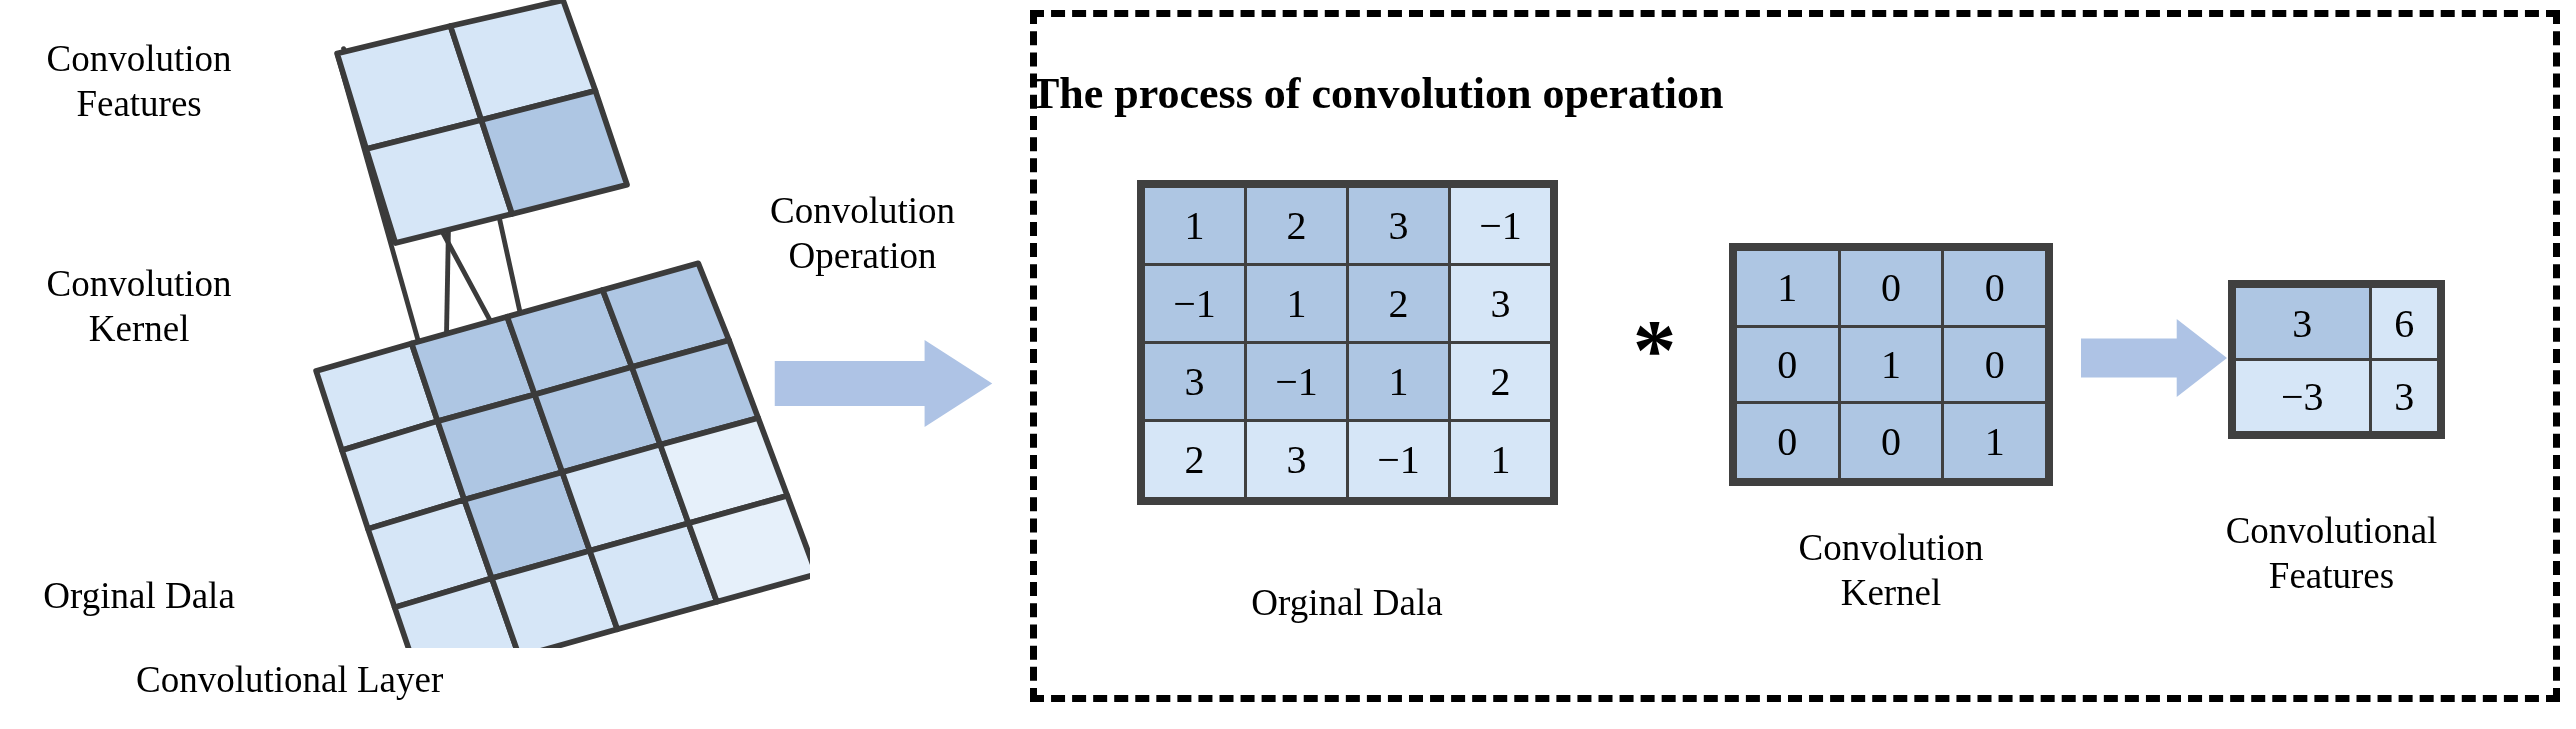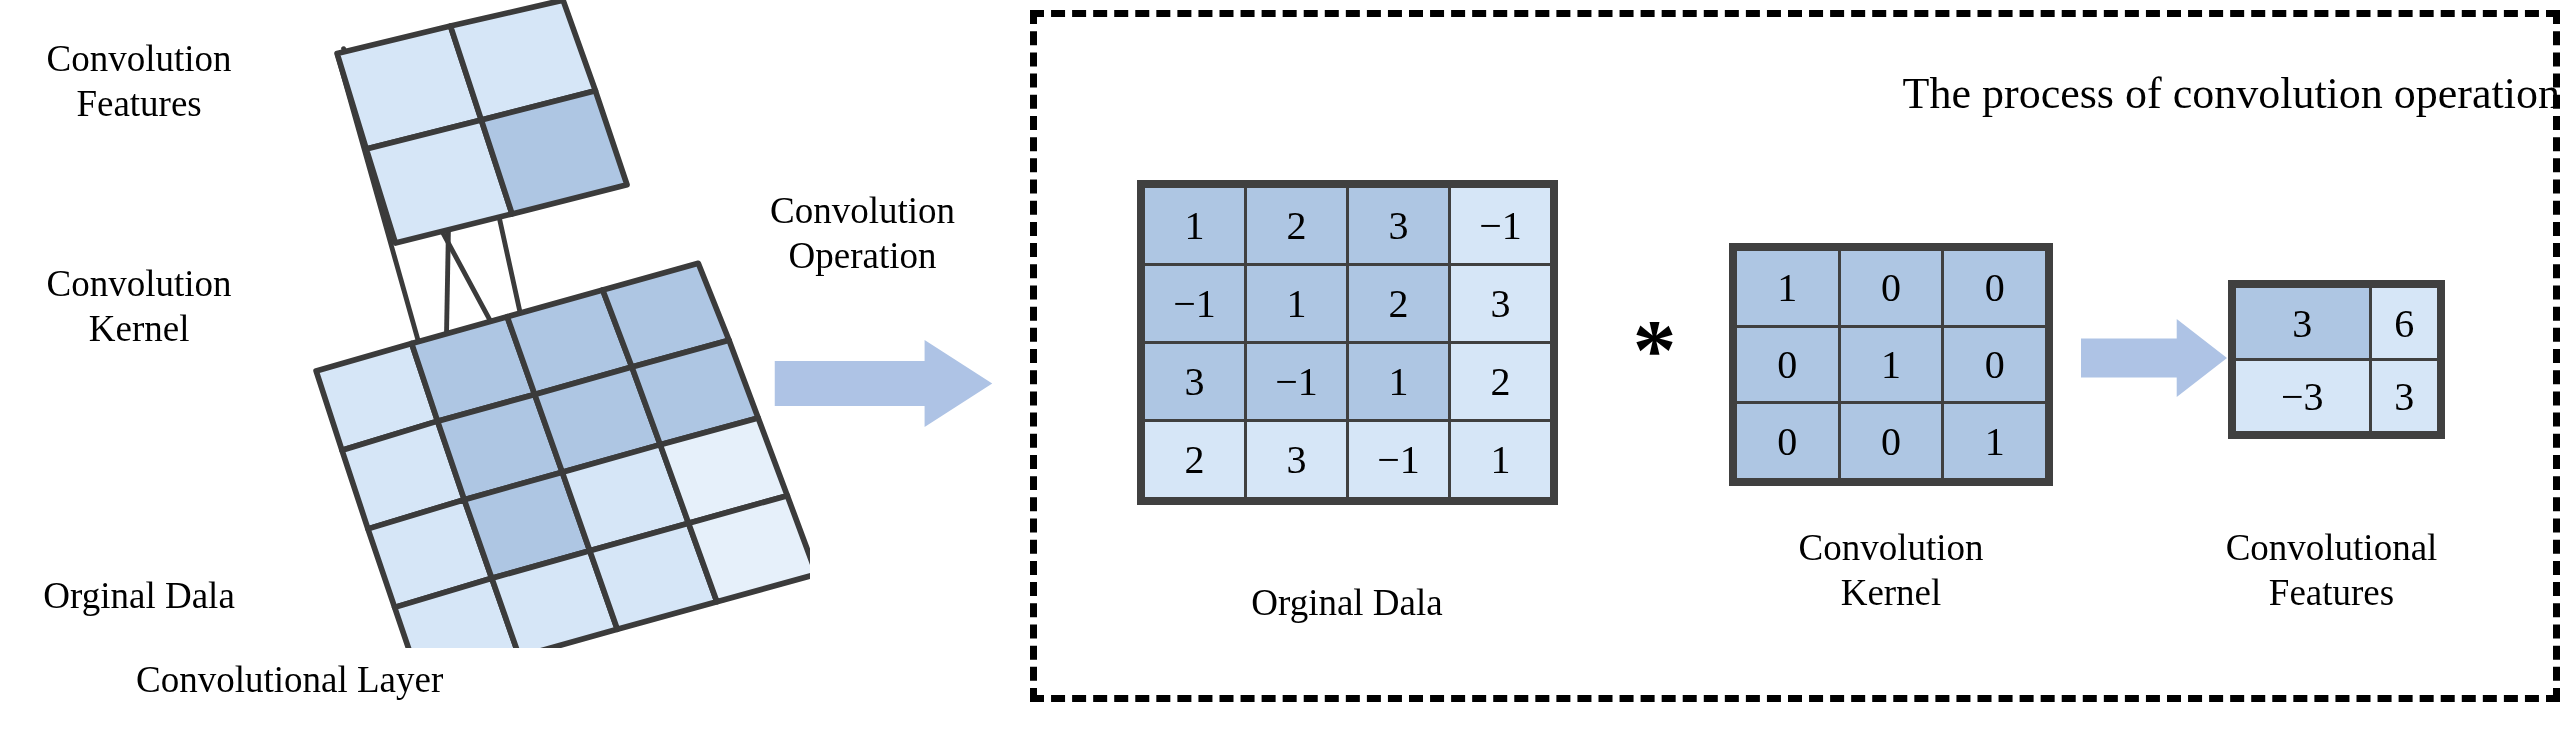--- a/index.html
+++ b/index.html
@@ -35,22 +35,22 @@
 
   
   #process-box{
     left:1030px;top:9.7px;width:1530px;height:692px;
     border:7.3px dashed #000000;
     box-sizing:border-box;
     background:#fff;
   }
   #process-title{
     position:absolute;left:1030px;top:68px;width:1530px;
-    text-align:right;
-    font-size:44px;font-weight:normal;
+    text-align:left;
+    font-size:44px;font-weight:bold;
     font-family:"Liberation Serif","DejaVu Serif",serif;
     letter-spacing:0px;
   }
 
   
   .matrix{position:absolute;border:5.7px solid #404040;box-sizing:border-box;
           border-collapse:collapse;background:#cfe1f4;}
   .matrix table{border-collapse:collapse;width:100%;height:100%;}
   .matrix td{
     border:3.2px solid #404040;
@@ -81,21 +81,21 @@
   #arrow-conv-op{left:774px;top:340px;width:219px;height:87px;}
   #arrow-kernel-to-output{left:2081px;top:319px;width:146px;height:78px;}
 
   
   .caption{
     position:absolute;font-size:37px;line-height:1.22;text-align:center;
     white-space:pre-line;
   }
   #caption-input{left:1177px;top:580px;width:340px;}
   #caption-kernel{left:1737px;top:525px;width:308px;}
-  #caption-output{left:2121px;top:525px;width:421px;}
+  #caption-output{left:2121px;top:508px;width:421px;}
 </style>
 </head>
 <body>
 
 <div class="side-label" id="label-conv-features">Convolution
 Features</div>
 
 <div class="side-label" id="label-conv-kernel">Convolution
 Kernel</div>
 

